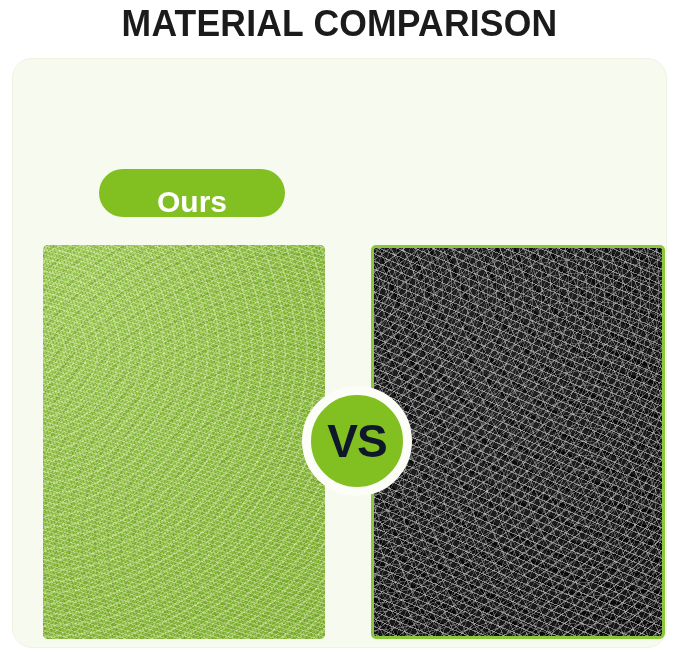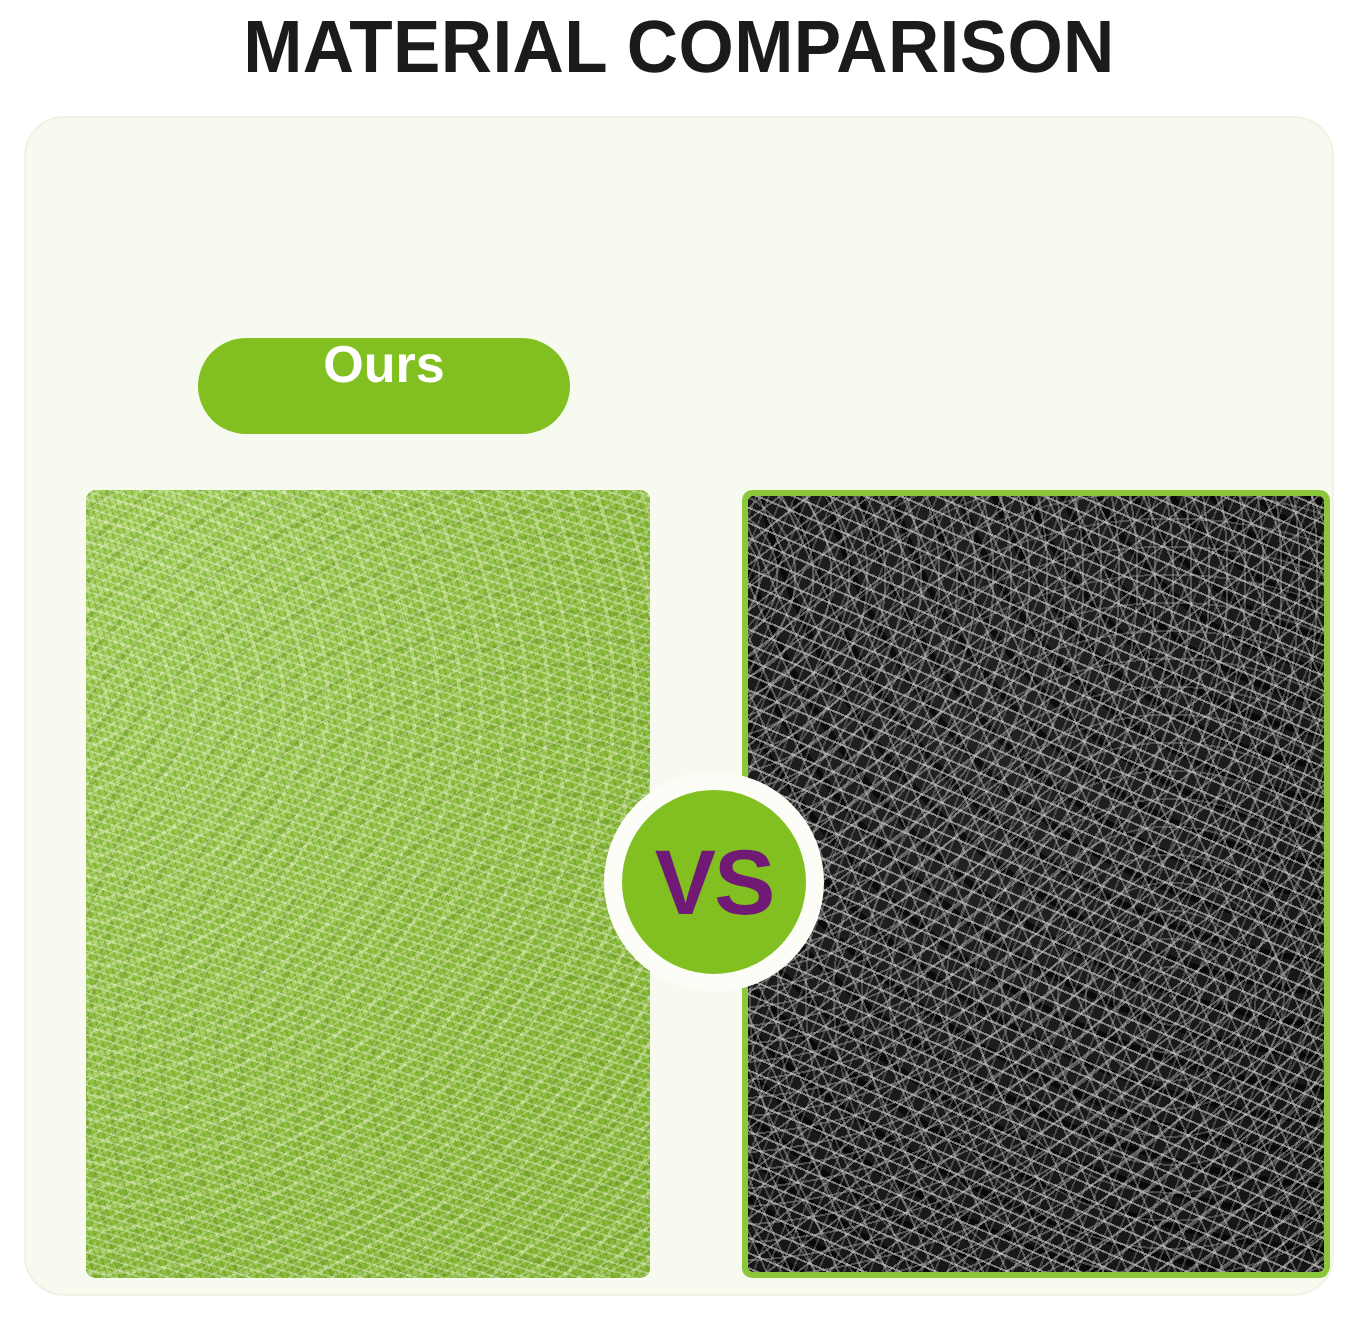--- a/index.html
+++ b/index.html
@@ -55,24 +55,24 @@
   }
 
   
   .badge {
     position: absolute;
     top: 110px;
     height: 48px;
     border-radius: 26px;
     background: #82c022;
     color: #ffffff;
-    font-size: 26px;
+    font-size: 30px;
     font-weight: bold;
     display: flex;
-    align-items: flex-start;
+    align-items: flex-end;
     justify-content: center;
     line-height: 1;
   }
   .badge-ours   { left: 86px;  width: 186px; }
   .badge-others { left: 436px; width: 186px; }
 
   
   .pad {
     position: absolute;
     top: 186px;
@@ -166,21 +166,21 @@
     top: 327px;
     width: 110px;
     height: 110px;
     box-sizing: border-box;
     border-radius: 50%;
     background: #82c022;
     border: 9px solid #fbfdf6;
     display: flex;
     align-items: center;
     justify-content: center;
-    color: #701a75;
+    color: #0f172a;
     font-size: 46px;
     font-weight: bold;
     line-height: 1;
     letter-spacing: -1px;
   }
 </style>
 </head>
 <body>
 
 <div class="poster">

